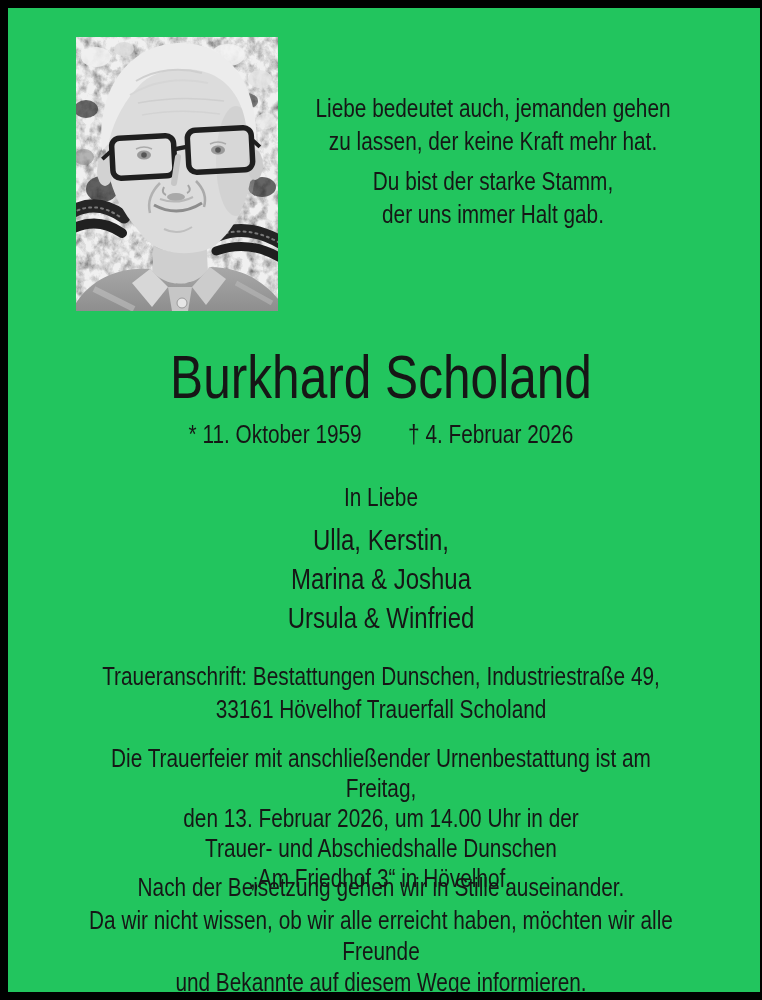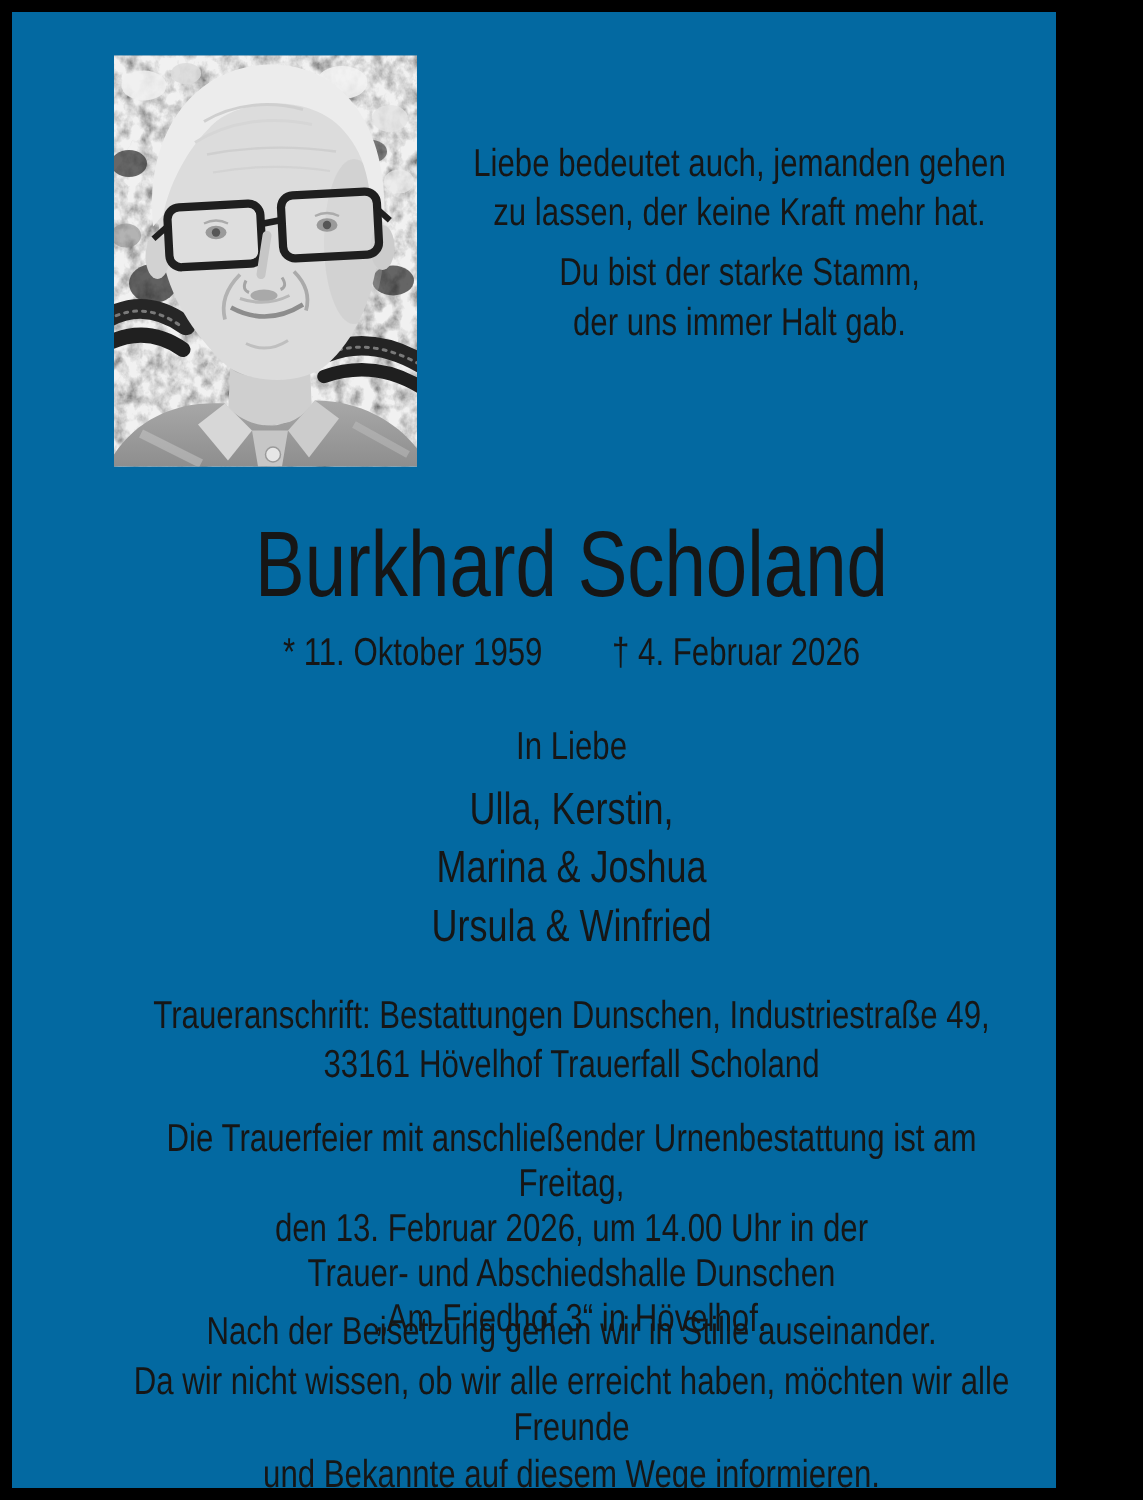--- a/index.html
+++ b/index.html
@@ -1,20 +1,20 @@
 <!DOCTYPE html>
 <html><head>
 <meta charset="utf-8">
 <style>
   html,body{margin:0;padding:0;background:#444;}
   .frame{
     position:relative;width:762px;height:1000px;background:#000000;
     font-family:"Liberation Sans","DejaVu Sans",sans-serif;
   }
-  .sheet{position:absolute;left:8px;top:8px;width:696px;height:984px;background:#0369a1;overflow:hidden;}
+  .sheet{position:absolute;left:8px;top:8px;width:752px;height:984px;background:#22c55e;overflow:hidden;}
   .photo{position:absolute;left:68px;top:29px;width:202px;height:274px;}
   .photo svg{display:block;width:202px;height:274px;}
   .t{position:absolute;color:#161616;text-align:center;transform:scaleX(0.8);transform-origin:50% 0;}
   .epigraph{left:262px;top:84px;width:446px;font-size:26px;line-height:33px;}
   .epigraph .stanza2{margin-top:7px;}
   .name{left:0;top:333px;width:746px;margin:0;font-size:62px;line-height:1.15;font-weight:400;}
   .dates{left:0;top:410px;width:746px;font-size:26px;line-height:33px;display:flex;justify-content:center;gap:58px;}
   .dedication{left:0;top:473px;width:746px;font-size:26px;line-height:33px;}
   .mourners{left:0;top:512px;width:746px;font-size:30px;line-height:39px;}
   .address{left:0;top:652px;width:746px;font-size:26px;line-height:33px;}

